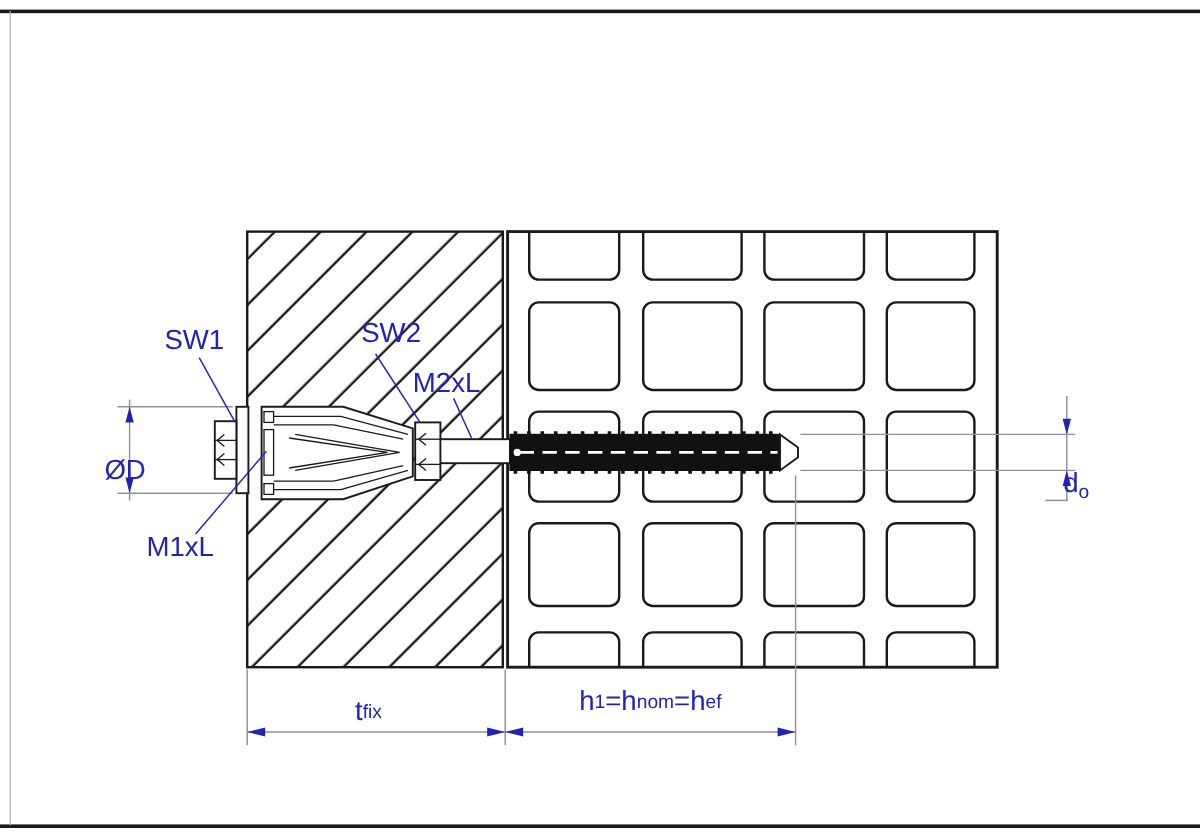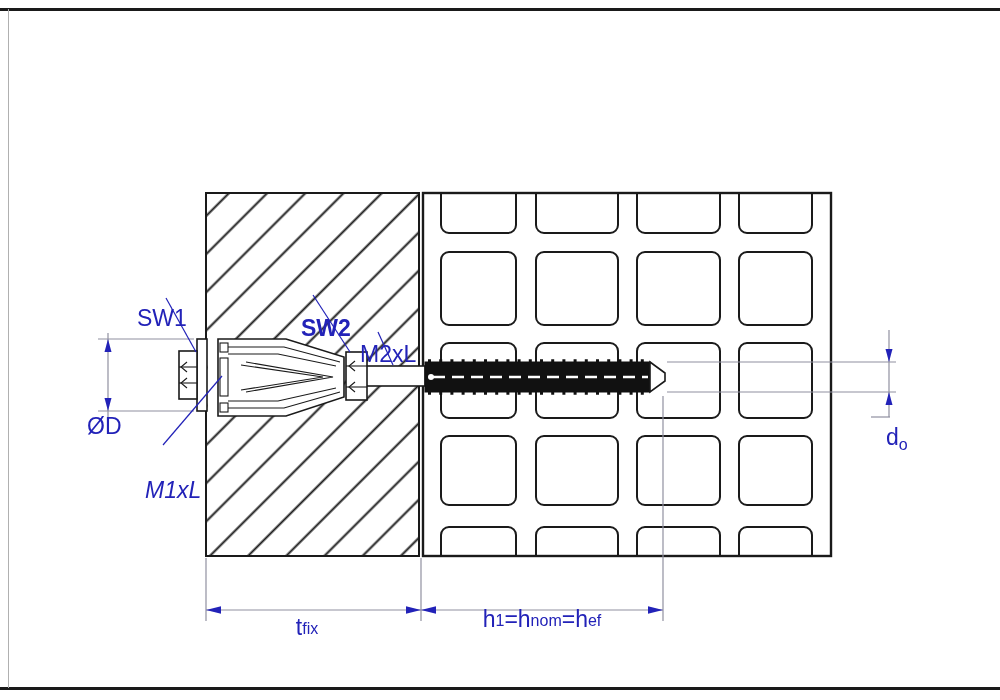--- a/index.html
+++ b/index.html
@@ -1,19 +1,19 @@
 <!DOCTYPE html>
 <html><head>
 <meta charset="utf-8">
 <style>
   html,body{margin:0;padding:0;background:#ffffff;}
   #stage{position:relative;width:1000px;height:700px;background:#ffffff;overflow:hidden;
          font-family:"Liberation Sans", sans-serif;}
   #stage svg{position:absolute;left:0;top:0;}
-  .lbl{position:absolute;color:#2222b8;font-size:23px;line-height:1;white-space:nowrap;margin-top:35px;}
+  .lbl{position:absolute;color:#2222b8;font-size:23px;line-height:1;white-space:nowrap;}
   .lbl .sub{font-size:16px;position:relative;top:5px;}
   .lbl.centered{display:flex;justify-content:center;}
 </style>
 </head>
 <body>
 
 <div id="stage">
 
   <svg width="1000" height="700" viewBox="0 0 1000 700">
     <defs>
@@ -147,27 +147,27 @@
       <line x1="166" y1="298" x2="196" y2="352"></line>
       <line x1="313" y1="295" x2="350" y2="352"></line>
       <line x1="378" y1="332" x2="393" y2="365"></line>
       <line x1="163" y1="445" x2="222" y2="376"></line>
     </g>
   </svg>
 
   <div class="lbl" style="left:137px;top:272px;">
     <span>SW1</span>
   </div>
-  <div class="lbl" style="left:301px;top:282px;font-weight:bold;">
+  <div class="lbl" style="left:301px;top:266px;">
     <span>SW2</span>
   </div>
-  <div class="lbl" style="left:360px;top:308px;">
+  <div class="lbl" style="left:344px;top:308px;">
     <span>M2xL</span>
   </div>
-  <div class="lbl" style="left:145px;top:444px;font-style:italic;">
+  <div class="lbl" style="left:122px;top:444px;">
     <span>M1xL</span>
   </div>
   <div class="lbl" style="left:87px;top:380px;">
     <span>ØD</span>
   </div>
   <div class="lbl centered" style="left:247px;top:581px;width:120px;">
     <span>t</span>
       <span class="sub">fix</span>
   </div>
   <div class="lbl centered" style="left:422px;top:573px;width:240px;">

